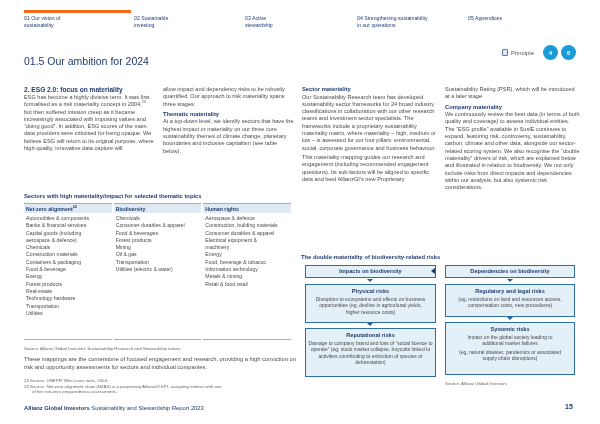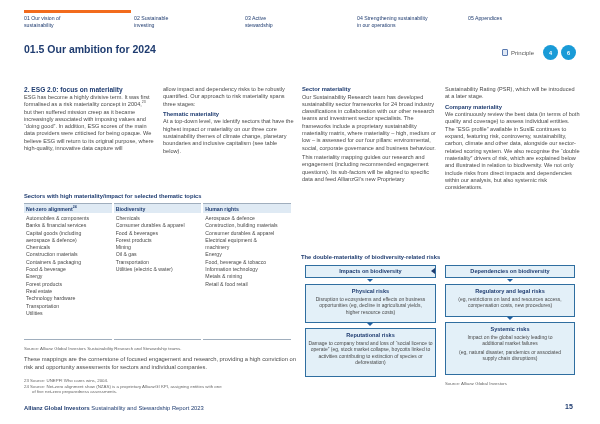--- a/index.html
+++ b/index.html
@@ -4,21 +4,21 @@
 <style>
   * { box-sizing: border-box; margin: 0; padding: 0; }
   html, body { width: 600px; height: 424px; background: #ffffff; overflow: hidden; }
   body { font-family: "Liberation Sans", sans-serif; color: #4a4a4a; position: relative; }
 
   .nav { position: absolute; top: 10px; left: 24px; right: 24px; height: 26px; }
   .nav-item { position: absolute; top: 0; font-size: 5.2px; line-height: 6.6px; color: #1f3c70; padding-top: 5px; width: 110px; }
   .nav-item.active::before { content: ""; position: absolute; left: 0; top: 0; width: 107px; height: 3px; background: #f26b1d; }
   .nav-item span { display: block; }
 
-  .page-title { position: absolute; top: 43px; left: 24px; font-size: 10.5px; color: #1f3c70; font-weight: bold; }
+  .page-title { position: absolute; top: 55px; left: 24px; font-size: 10.5px; color: #1f3c70; font-weight: normal; }
 
   .principle { position: absolute; top: 45px; left: 502px; display: flex; align-items: center; gap: 3px; }
   .principle-icon { width: 6px; height: 7px; border: 1px solid #5a7ab0; background: #dfe8f5; border-radius: 1px; }
   .principle-label { font-size: 6px; color: #555; margin-right: 6px; }
   .circle-badge { width: 15px; height: 15px; border-radius: 50%; background: #1a9bd7; color: #fff; font-size: 5.5px; display: flex; align-items: center; justify-content: center; font-weight: bold; }
 
   .col { position: absolute; font-size: 5.6px; line-height: 7.3px; color: #4a4a4a; }
   .h2 { font-size: 6.6px; font-weight: bold; color: #1f3c70; line-height: 8px; }
   .h3 { font-size: 5.8px; font-weight: bold; color: #1f3c70; line-height: 7.6px; margin-top: 3px; }
   .p { margin-top: 0; }

